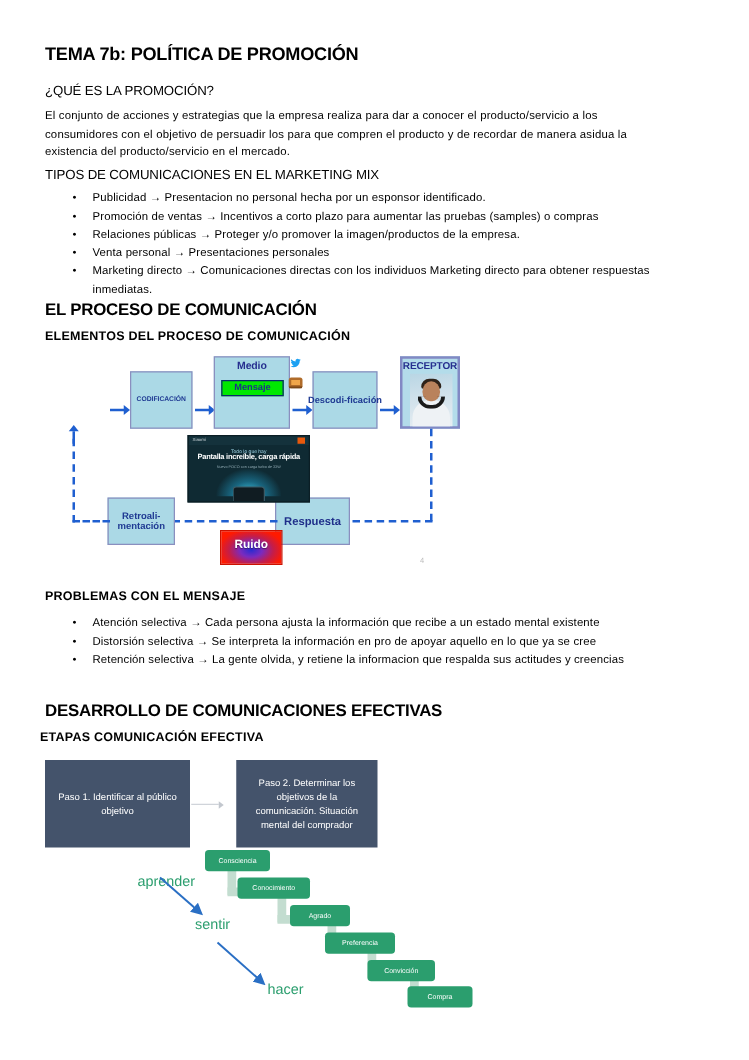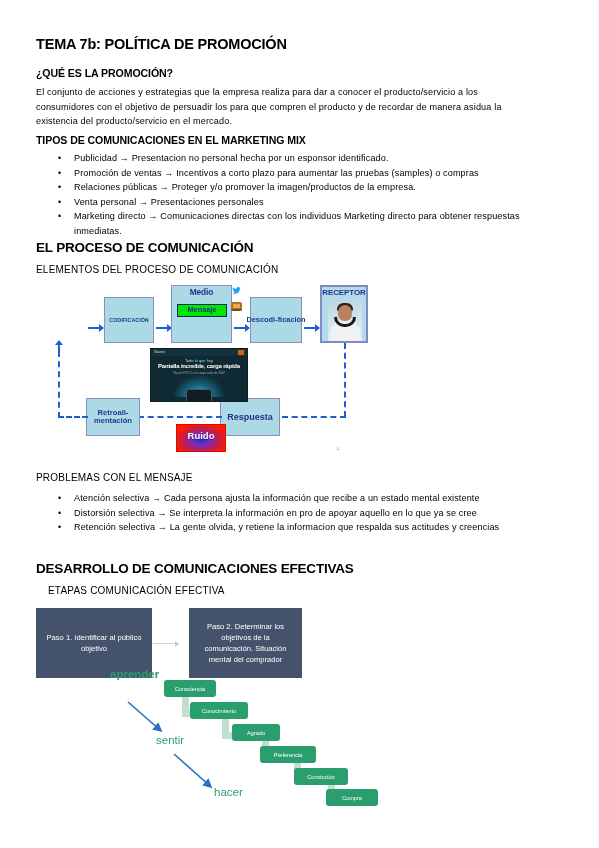--- a/index.html
+++ b/index.html
@@ -19,28 +19,28 @@
   .h1 {
     position:absolute;
     font-size: 14.5px;
     font-weight: bold;
     letter-spacing: -0.2px;
     white-space: nowrap;
   }
   .h2 {
     position:absolute;
     font-size: 10.6px;
-    font-weight: bold;
+    font-weight: normal;
     letter-spacing: -0.1px;
     white-space: nowrap;
   }
   .h3 {
     position:absolute;
     font-size: 10px;
-    font-weight: normal;
+    font-weight: bold;
     letter-spacing: 0.2px;
     white-space: nowrap;
   }
   .para {
     position:absolute;
     font-size: 9.1px;
     line-height: 14.6px;
     letter-spacing: 0.15px;
     text-align: left;
   }
@@ -405,21 +405,21 @@
   <div class="faint-mark" style="left:336px; top:446px;">4</div>
 
   <div class="h3" style="left:36px; top:472px;">PROBLEMAS CON EL MENSAJE</div>
   <ul class="bullets" style="left:36px; top:491px; width:510px;">
     <li>Atención selectiva → Cada persona ajusta la información que recibe a un estado mental existente</li>
     <li>Distorsión selectiva → Se interpreta la información en pro de apoyar aquello en lo que ya se cree</li>
     <li>Retención selectiva → La gente olvida, y retiene la informacion que respalda sus actitudes y creencias</li>
   </ul>
 
   <div class="h1" style="left:36px; top:561px; font-size:13.5px;">DESARROLLO DE COMUNICACIONES EFECTIVAS</div>
-  <div class="h3" style="left:48px; top:585px;text-align:right;">ETAPAS COMUNICACIÓN EFECTIVA</div>
+  <div class="h3" style="left:32px; top:585px;text-align:right;">ETAPAS COMUNICACIÓN EFECTIVA</div>
 
   <div id="stages-diagram">
 
     <div class="step-big" style="left:0px; top:2px; width:116px; height:70px;">Paso 1. Identificar al público objetivo</div>
 
     <div class="gray-connector" style="left:117px; top:37px; width:22px;"></div>
 
     <div class="step-big" style="left:153px; top:2px; width:113px; height:70px;">Paso 2. Determinar los objetivos de la comunicación. Situación mental del comprador</div>
 
     <div class="riser" style="left:146px; top:88px; width:7px; height:22px;"></div>
@@ -437,21 +437,21 @@
     <div class="riser" style="left:292px; top:176px; width:7px; height:20px;"></div>
     <div class="tread" style="left:292px; top:190px; width:18px; height:7px;"></div>
 
     <div class="stair" style="left:128px; top:74px; width:52px; height:17px;">Consciencia</div>
     <div class="stair" style="left:154px; top:96px; width:58px; height:17px;">Conocimiento</div>
     <div class="stair" style="left:196px; top:118px; width:48px; height:17px;">Agrado</div>
     <div class="stair" style="left:224px; top:140px; width:56px; height:17px;">Preferencia</div>
     <div class="stair" style="left:258px; top:162px; width:54px; height:17px;">Convicción</div>
     <div class="stair" style="left:290px; top:183px; width:52px; height:17px;">Compra</div>
 
-    <div class="feel-label" style="left:74px; top:62px;font-weight:bold;">aprender</div>
+    <div class="feel-label" style="left:74px; top:94px;">aprender</div>
     <div class="feel-label" style="left:120px; top:128px;">sentir</div>
     <div class="feel-label" style="left:178px; top:180px;">hacer</div>
 
     <svg class="diag-arrow" style="left:0; top:0;" width="360" height="210">
       <defs>
         <marker id="ah" markerWidth="6" markerHeight="6" refX="4" refY="3" orient="auto">
           <path d="M0,0 L6,3 L0,6 z" fill="#2a6fc4"></path>
         </marker>
       </defs>
       <line x1="92" y1="96" x2="124" y2="124" stroke="#2a6fc4" stroke-width="1.6" marker-end="url(#ah)"></line>

